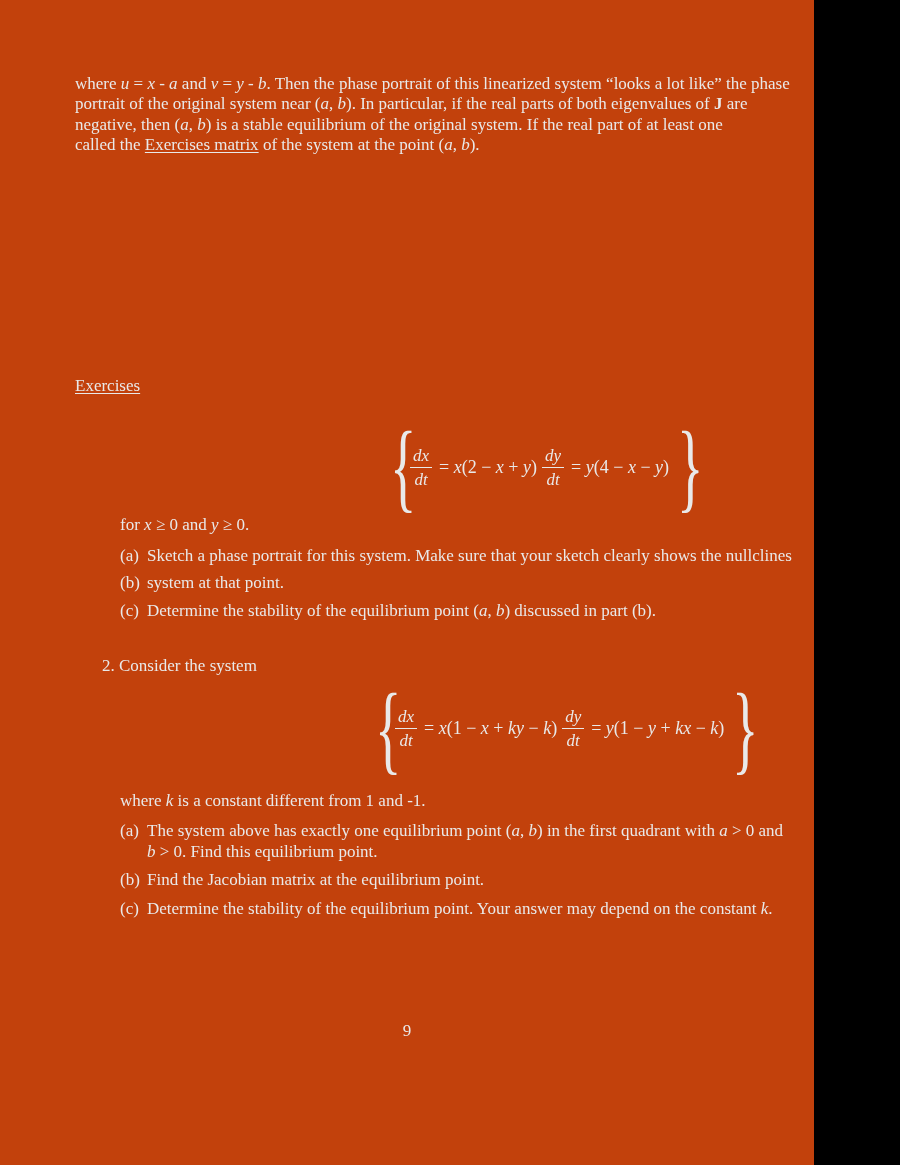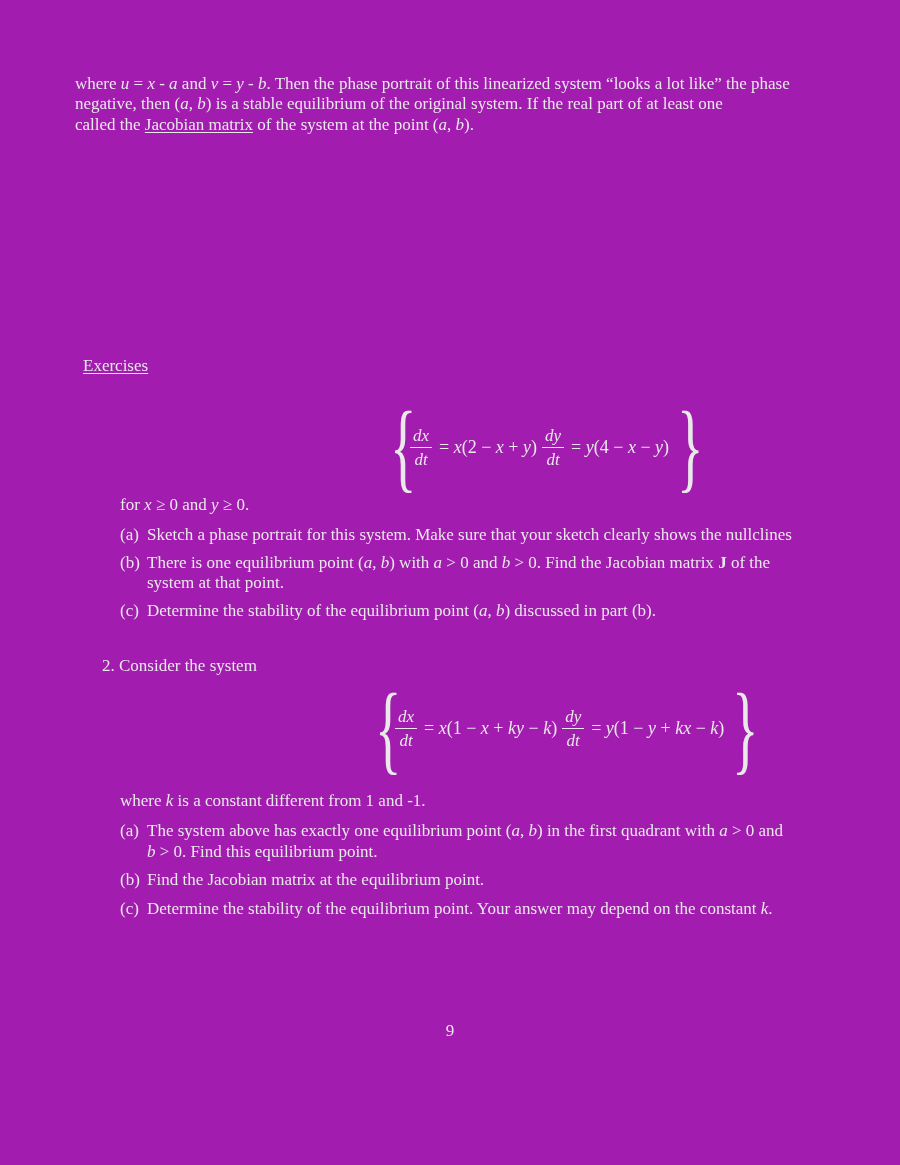--- a/index.html
+++ b/index.html
@@ -1,30 +1,30 @@
 <!DOCTYPE html>
 <html><head>
 <meta charset="utf-8">
 <style>
   html,body{margin:0;padding:0;background:#000;}
   .page{
     position:relative;
-    width:900px;height:1165px;
-    background:#a21caf;
+    width:814px;height:1165px;
+    background:#c2410c;
     color:#e9e9e9;
     font-family:"Liberation Serif","DejaVu Serif",serif;
     font-size:17px;
     overflow:hidden;
   }
   .content{padding:74px 75px 0 75px;}
   .pline, .part-line, .ex-note, .ex-title, .heading{
     white-space:nowrap;
     line-height:20.3px;
   }
-  .heading{margin-top:221px;margin-left:8px;}
+  .heading{margin-top:221px;}
   .ex-title{margin-left:27px;}
   .ex-note{margin-left:45px;}
   u{text-underline-offset:2px;}
 
   
   .eq-block{display:flex;align-items:center;}
   .eq-block.eq1{margin:25px 0 0 310px;}
   .eq-block.eq2{margin:7px 0 0 295px;}
   .brace{
     display:block;
@@ -63,22 +63,23 @@
   b{font-weight:bold;}
 </style>
 </head>
 <body>
 
 <div class="page">
   <div class="content">
 
     <div class="paragraph">
       <div class="pline">where <i>u</i> = <i>x</i> - <i>a</i> and <i>v</i> = <i>y</i> - <i>b</i>. Then the phase portrait of this linearized system “looks a lot like” the phase</div>
+      <div class="pline">portrait of the original system near (<i>a</i>, <i>b</i>). In particular, if the real parts of both eigenvalues of <b>J</b> are</div>
       <div class="pline">negative, then (<i>a</i>, <i>b</i>) is a stable equilibrium of the original system. If the real part of at least one</div>
-      <div class="pline">called the <u>Jacobian matrix</u> of the system at the point (<i>a</i>, <i>b</i>).</div>
+      <div class="pline">called the <u>Exercises matrix</u> of the system at the point (<i>a</i>, <i>b</i>).</div>
     </div>
 
     <div class="heading"><u>Exercises</u></div>
 
     <section>
 
       <div class="eq-block eq1">
         <span class="brace">{</span>
         <div class="eq-rows">
           <div class="eq-row">
@@ -104,21 +105,20 @@
       <div class="part m10">
         <span class="part-label">(a)</span>
         <div class="part-lines">
           <div class="part-line">Sketch a phase portrait for this system. Make sure that your sketch clearly shows the nullclines</div>
         </div>
       </div>
 
       <div class="part m7">
         <span class="part-label">(b)</span>
         <div class="part-lines">
-          <div class="part-line">There is one equilibrium point (<i>a</i>, <i>b</i>) with <i>a</i> &gt; 0 and <i>b</i> &gt; 0. Find the Jacobian matrix <b>J</b> of the</div>
           <div class="part-line">system at that point.</div>
         </div>
       </div>
 
       <div class="part m8">
         <span class="part-label">(c)</span>
         <div class="part-lines">
           <div class="part-line">Determine the stability of the equilibrium point (<i>a</i>, <i>b</i>) discussed in part (b).</div>
         </div>
       </div>

